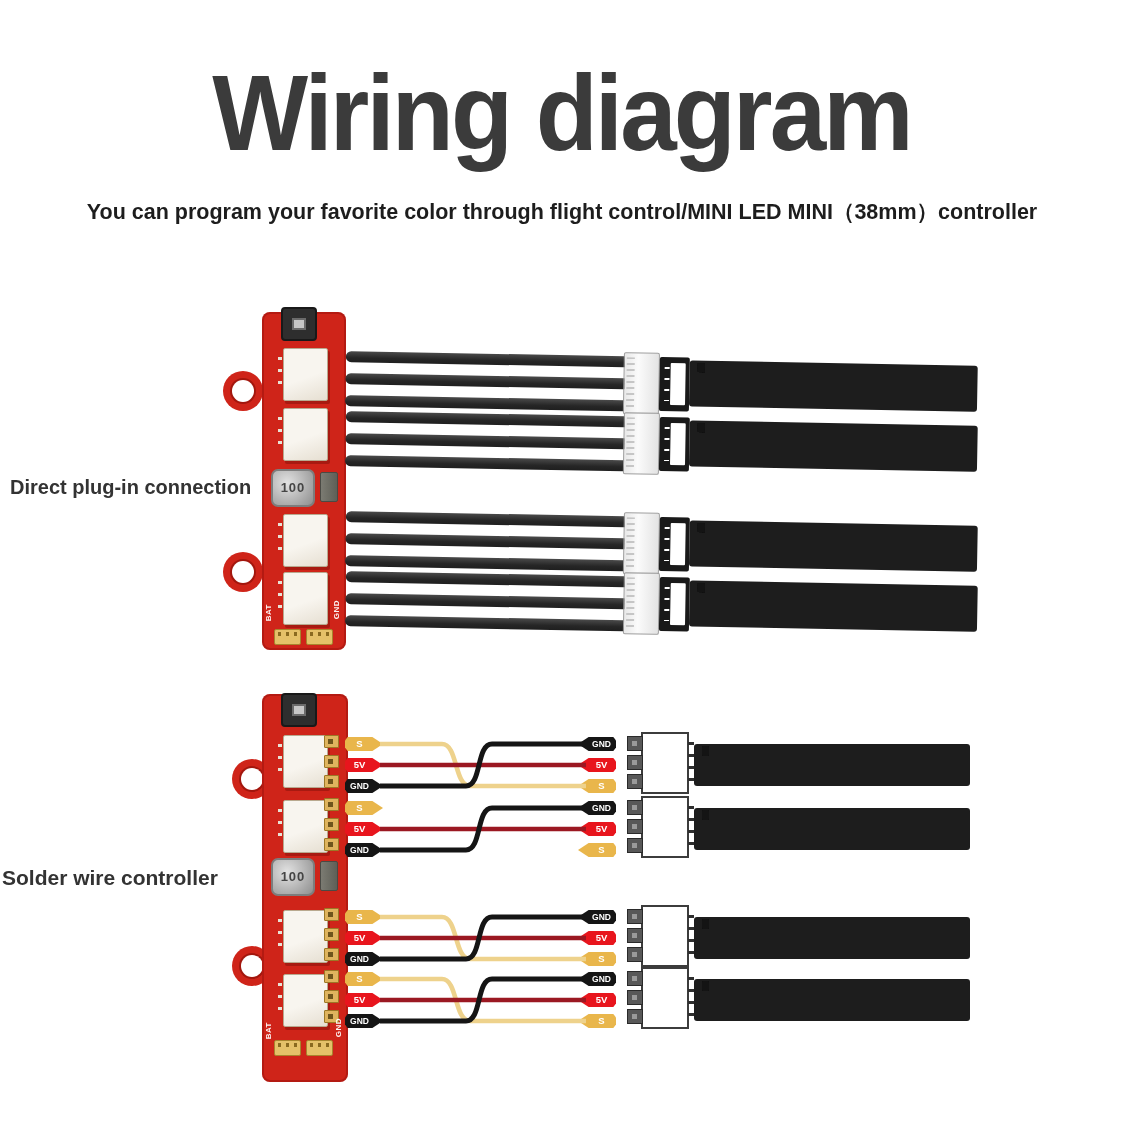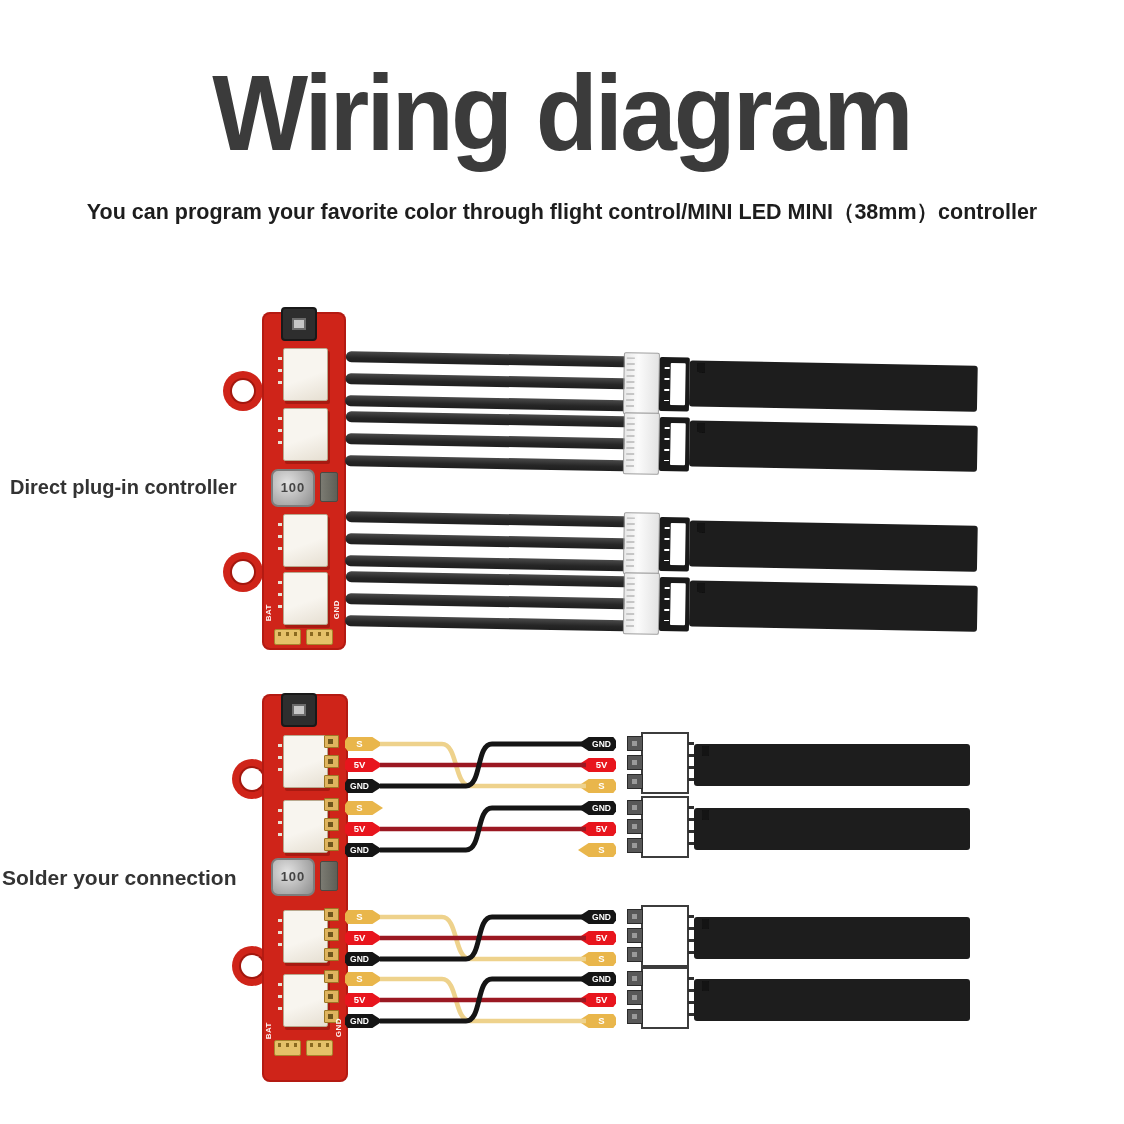--- a/index.html
+++ b/index.html
@@ -79,22 +79,22 @@
 </style>
 </head>
 <body>
 
 <div class="canvas">
   <div class="title-wrap">
     <span class="title-inner">Wiring diagram</span>
   </div>
   <div class="subtitle">You can program your favorite color through flight control/MINI LED MINI（38mm）controller</div>
 
-  <div class="section-label lbl-direct">Direct plug-in controller</div>
-  <div class="section-label lbl-solder">Solder your connection</div>
+  <div class="section-label lbl-direct">Direct plug-in connection</div>
+  <div class="section-label lbl-solder">Solder wire controller</div>
 
   <div class="board" id="board-a" style="left:246px;top:310px;height:342px;">
       <div class="tab" style="left: -23px; top: 61px;">
         <div class="hole"></div>
       </div>
       <div class="tab" style="left: -23px; top: 242px;">
         <div class="hole"></div>
       </div>
       <div class="pcb" style="left: 16px; top: 2px; width: 84px; height: 338px; background: rgb(207, 36, 25);"></div>
       <div class="btn" style="left: 35px; top: -3px;">

